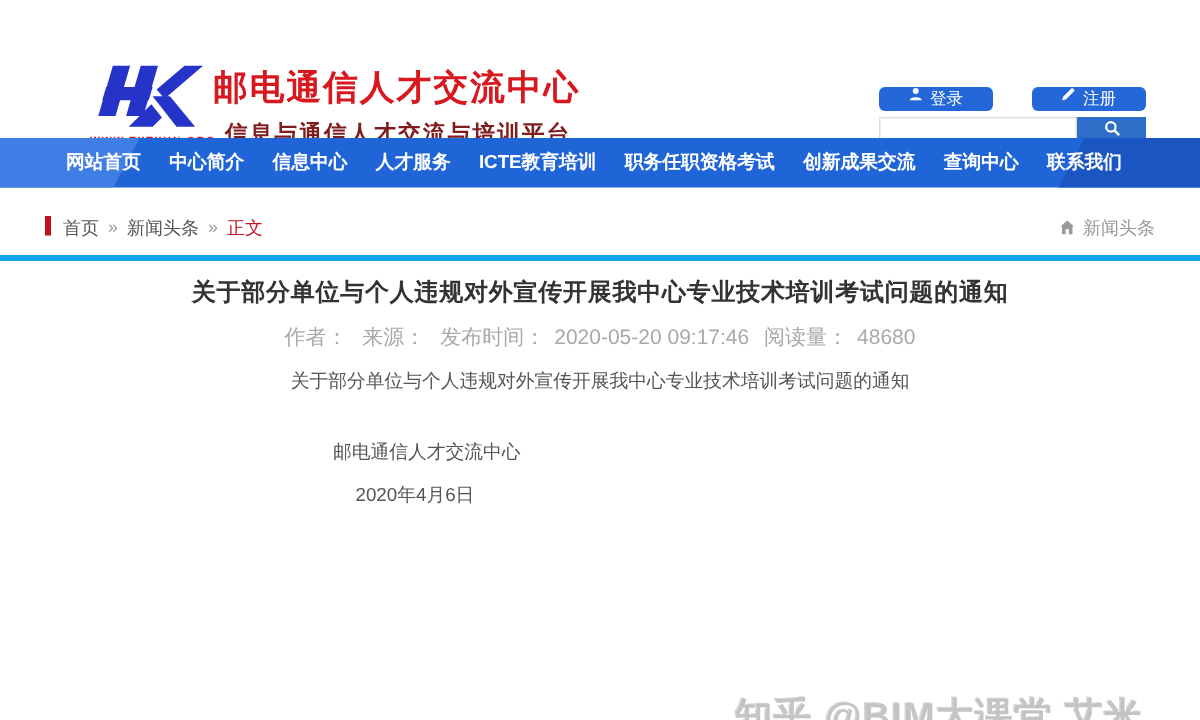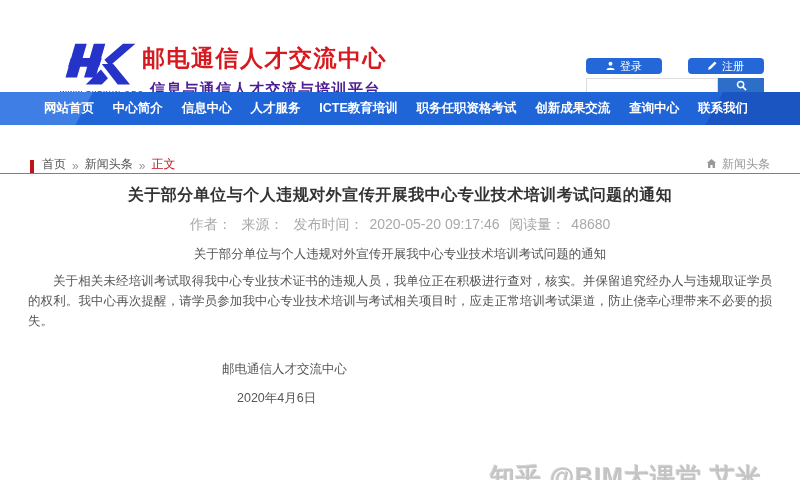--- a/index.html
+++ b/index.html
@@ -11,43 +11,43 @@
   .mark.tl{left:0;top:3px;width:9px;height:9px;}
   .mark.tr{left:789px;top:3px;width:11px;height:9px;}
   .mark.re{left:792px;top:23px;width:8px;height:18px;}
 
   
   .header{position:absolute;left:0;top:0;width:800px;height:78px;background:#fff;}
   .logo{position:absolute;left:60px;top:10px;width:80px;text-align:center;cursor:pointer;}
   .logo-caption{font-size:7px;font-weight:bold;color:#d7181e;letter-spacing:1.2px;margin-top:-2px;}
   .titles{position:absolute;left:142px;top:11px;}
   .site-title{font-size:23px;font-weight:bold;color:#d7181e;letter-spacing:1.5px;white-space:nowrap;}
-  .site-subtitle{font-size:15px;font-weight:bold;color:#4c1d95;letter-spacing:1.5px;margin-top:6px;padding-left:8px;white-space:nowrap;}
+  .site-subtitle{font-size:15px;font-weight:bold;color:#7f1d1d;letter-spacing:1.5px;margin-top:6px;padding-left:8px;white-space:nowrap;}
   .header-actions{position:absolute;right:36px;top:26px;width:178px;}
   .btn-row{display:flex;justify-content:space-between;}
   .hbtn{width:76px;height:16px;background:#2467d9;color:#fff;font-size:11px;border:none;border-radius:4px;
-        display:flex;align-items:center;justify-content:center;gap:5px;padding:0;cursor:pointer;
+        display:flex;align-items:flex-start;justify-content:center;gap:5px;padding:0;cursor:pointer;
         font-family:inherit;}
   .searchbar{margin-top:4px;display:flex;height:16px;width:100%;}
   .search-input{flex:1;border:1px solid #ddd;box-sizing:border-box;font-size:11px;padding:0 5px;outline:none;min-width:0;}
   .search-btn{width:46px;background:#2d6fc8;border:none;display:flex;align-items:center;justify-content:center;cursor:pointer;}
 
   
   .nav{position:absolute;left:0;top:60px;width:800px;height:33px;background:#2065d8;
        display:flex;align-items:center;justify-content:space-between;
        padding:0 52px 0 44px;box-sizing:border-box;overflow:hidden;}
   .nav::before{content:"";position:absolute;left:-26px;top:-6px;width:110px;height:46px;
        background:#3f7ee4;transform:skewX(-28deg);}
   .nav::after{content:"";position:absolute;right:-34px;top:-6px;width:120px;height:46px;
        background:#1a55c2;transform:skewX(-28deg);}
   .nav a{position:relative;z-index:2;color:#fff;font-size:12.5px;font-weight:bold;text-decoration:none;white-space:nowrap;}
 
   
   .crumb-row{position:absolute;left:0;top:112px;width:800px;height:30px;box-sizing:border-box;
-       border-bottom:1px solid #0ea5e9;display:flex;align-items:flex-end;padding:0 30px;
+       border-bottom:4px solid #0ea5e9;display:flex;align-items:flex-start;padding:0 30px;
        font-size:12px;color:#555;}
   .crumb-bar{width:4px;height:13px;background:#c1121c;margin-right:8px;}
   .crumb-row a{color:#555;text-decoration:none;}
   .crumb-sep{margin:0 6px;color:#999;}
   .crumb-current{color:#c1121c;}
   .crumb-right{margin-left:auto;display:flex;align-items:center;gap:5px;color:#999;font-size:12px;}
   .crumb-right a{color:#999;}
 
   
   .main{position:absolute;left:28px;top:143px;width:744px;}
@@ -157,20 +157,19 @@
 
   <div class="main">
     <div class="art-title">关于部分单位与个人违规对外宣传开展我中心专业技术培训考试问题的通知</div>
     <div class="meta">
       <span>作者：</span>
       <span>来源：</span>
       <span>发布时间：</span><span>2020-05-20 09:17:46</span>
       <span>阅读量：</span><span>48680</span>
     </div>
     <div class="doc-subtitle">关于部分单位与个人违规对外宣传开展我中心专业技术培训考试问题的通知</div>
-    <p class="para">关于相关未经培训考试取得我中心专业技术证书的违规人员，我单位正在积极进行查对，核实。并保留追究经办人与违规取证学员的权利。我中心再次提醒，请学员参加我中心专业技术培训与考试相关项目时，应走正常培训考试渠道，防止侥幸心理带来不必要的损失。</p>
     <p class="signature">邮电通信人才交流中心</p>
     <p class="doc-date">2020年4月6日</p>
   </div>
 
   <div class="watermark">知乎 @BIM大课堂 艾米</div>
 
 </div>
 
 </body></html>

